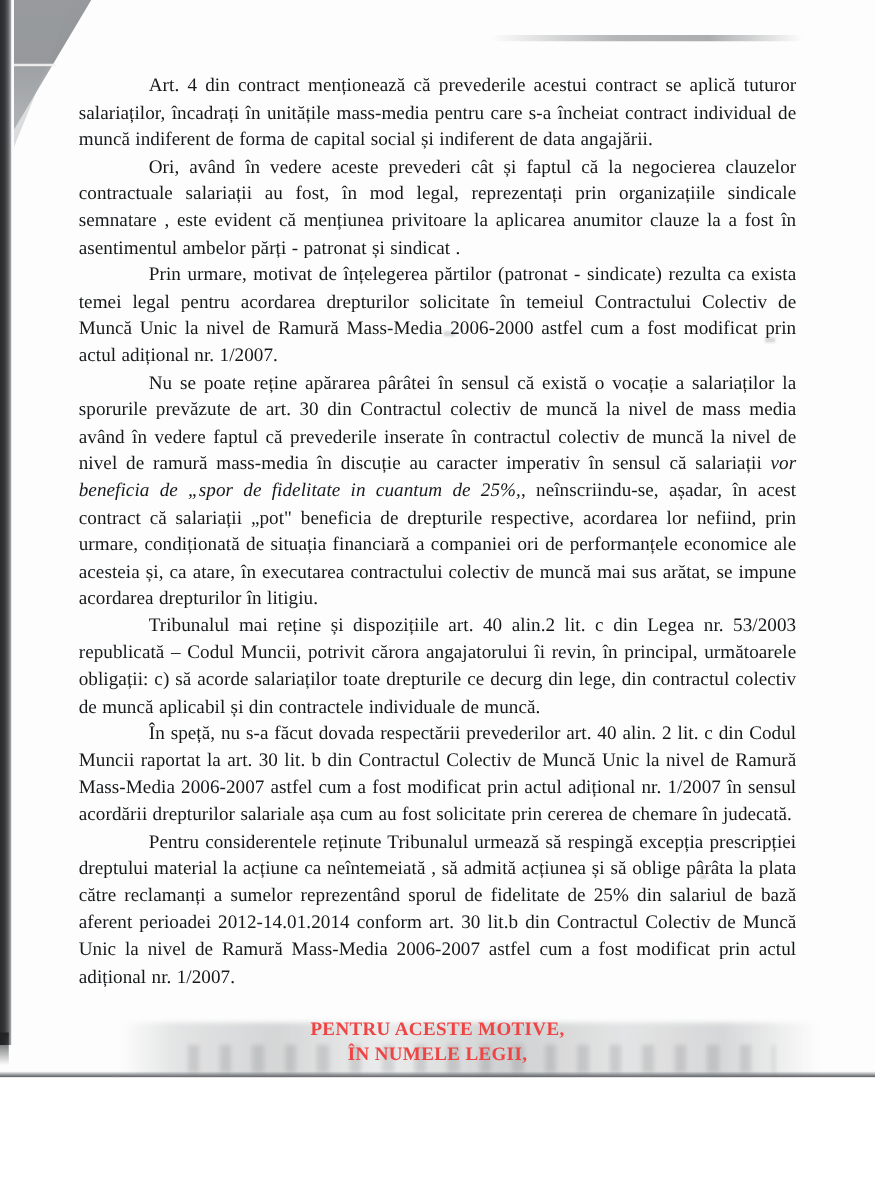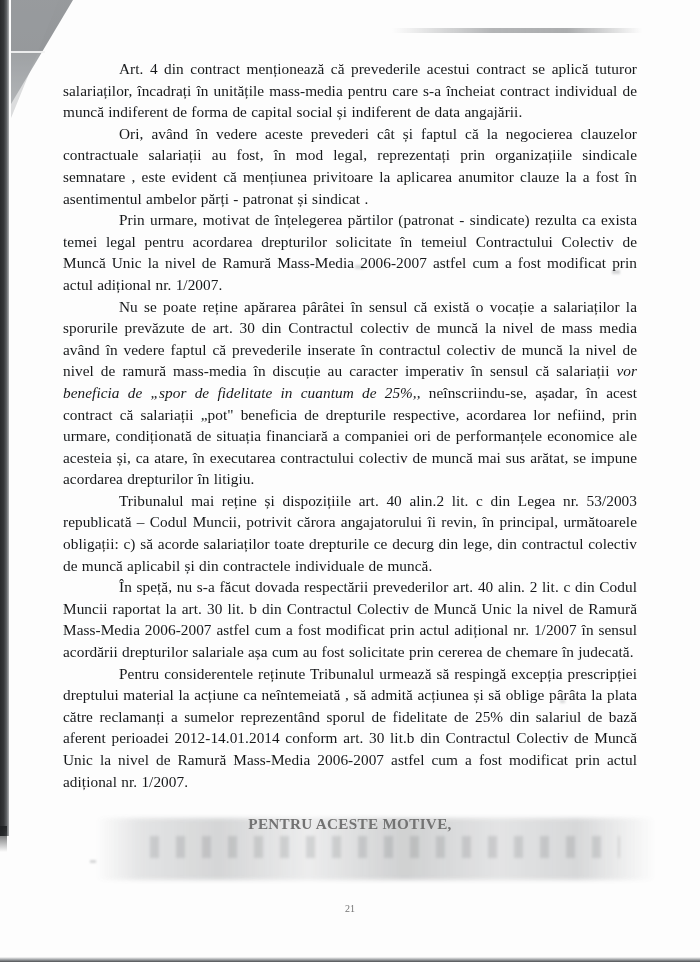--- a/index.html
+++ b/index.html
@@ -8,21 +8,21 @@
     padding: 0;
     background: #ffffff;
   }
   body {
     font-family: "Liberation Serif", "DejaVu Serif", serif;
   }
 
   .page {
     position: relative;
     width: 700px;
-    height: 962px;
+    height: 862px;
     background: #fdfdfd;
     overflow: hidden;
   }
 
   
   .scan-left-edge {
     position: absolute;
     left: 0px;
     top: 0px;
     width: 9px;
@@ -137,21 +137,21 @@
   .it {
     font-style: italic;
   }
 
   .headings {
     margin-top: 22px;
     text-align: center;
     font-weight: bold;
     font-size: 15.2px;
     line-height: 20px;
-    color: #737373;
+    color: #ef4444;
     letter-spacing: 0.3px;
   }
   .headings .hline { display: block; }
 
   .page-number {
     position: absolute;
     left: 0;
     top: 903px;
     width: 700px;
     text-align: center;
@@ -183,21 +183,21 @@
     <p class="para">
       <span>Art. 4 din contract menționează că prevederile acestui contract se aplică tuturor salariaților, încadrați în unitățile  mass-media  pentru care s-a încheiat contract individual de muncă indiferent de forma de capital social și indiferent de data angajării.</span>
     </p>
 
 
     <p class="para">
       <span>Ori, având în vedere aceste prevederi cât și faptul că la negocierea clauzelor contractuale  salariații au fost, în mod legal, reprezentați prin organizațiile sindicale semnatare , este evident că mențiunea privitoare la aplicarea anumitor clauze la a fost în asentimentul ambelor părți - patronat și sindicat .</span>
     </p>
 
     <p class="para">
-      <span>Prin urmare, motivat de înțelegerea părtilor (patronat - sindicate) rezulta ca exista temei legal pentru acordarea drepturilor solicitate în temeiul Contractului Colectiv de Muncă Unic la nivel de Ramură Mass-Media  2006-2007 astfel cum a fost modificat prin actul adițional nr. 1/2007.</span>
+      <span>Prin urmare, motivat de înțelegerea părtilor (patronat - sindicate) rezulta ca exista temei legal pentru acordarea drepturilor solicitate în temeiul Contractului Colectiv de Muncă Unic la nivel de Ramură Mass-Media  2006-2000 astfel cum a fost modificat prin actul adițional nr. 1/2007.</span>
     </p>
 
     <p class="para">
       <span>Nu se poate reține apărarea pârâtei în sensul că există o vocație a salariaților la sporurile prevăzute de art. 30 din Contractul colectiv de muncă la nivel de mass media având în vedere faptul că prevederile inserate în contractul colectiv de muncă la nivel de nivel de ramură mass-media în discuție au caracter imperativ în sensul că salariații </span><span class="it">vor beneficia de „spor de fidelitate in cuantum de 25%,</span><span>, neînscriindu-se, așadar, în acest contract că salariații „pot" beneficia de drepturile respective, acordarea lor nefiind, prin urmare, condiționată de situația financiară a companiei ori de performanțele economice ale acesteia și, ca atare, în executarea contractului colectiv de muncă mai sus arătat, se impune acordarea drepturilor în litigiu.</span>
     </p>
 
     <p class="para">
       <span>Tribunalul mai reține și   dispozițiile art. 40 alin.2 lit. c din Legea nr. 53/2003 republicată – Codul Muncii, potrivit cărora angajatorului îi revin, în principal, următoarele obligații: c) să acorde salariaților toate drepturile ce decurg din lege, din contractul colectiv de muncă aplicabil și din contractele individuale de muncă.</span>
     </p>
 
@@ -205,20 +205,21 @@
       <span>În speță, nu s-a făcut dovada respectării prevederilor art. 40 alin. 2 lit. c din Codul Muncii raportat la art. 30 lit. b din Contractul Colectiv de Muncă  Unic la nivel de Ramură Mass-Media  2006-2007 astfel cum a fost modificat prin actul adițional nr. 1/2007 în sensul acordării drepturilor salariale așa cum au fost solicitate prin cererea de chemare în judecată.</span>
     </p>
 
     <p class="para">
       <span>Pentru considerentele reținute  Tribunalul urmează să respingă excepția prescripției dreptului material la acțiune ca neîntemeiată , să  admită acțiunea  și să oblige pârâta la plata către reclamanți a sumelor reprezentând sporul de fidelitate de 25% din salariul de bază aferent perioadei 2012-14.01.2014 conform art. 30 lit.b din Contractul Colectiv de Muncă Unic la nivel de Ramură Mass-Media  2006-2007 astfel cum a fost modificat prin actul adițional nr. 1/2007.</span>
     </p>
 
 
     <div class="headings">
       <span class="hline">PENTRU ACESTE MOTIVE,</span>
+      <span class="hline">ÎN NUMELE LEGII,</span>
 
     </div>
 
   </div>
 
   <div class="page-number">21</div>
 
 </div>
 
 </body></html>

